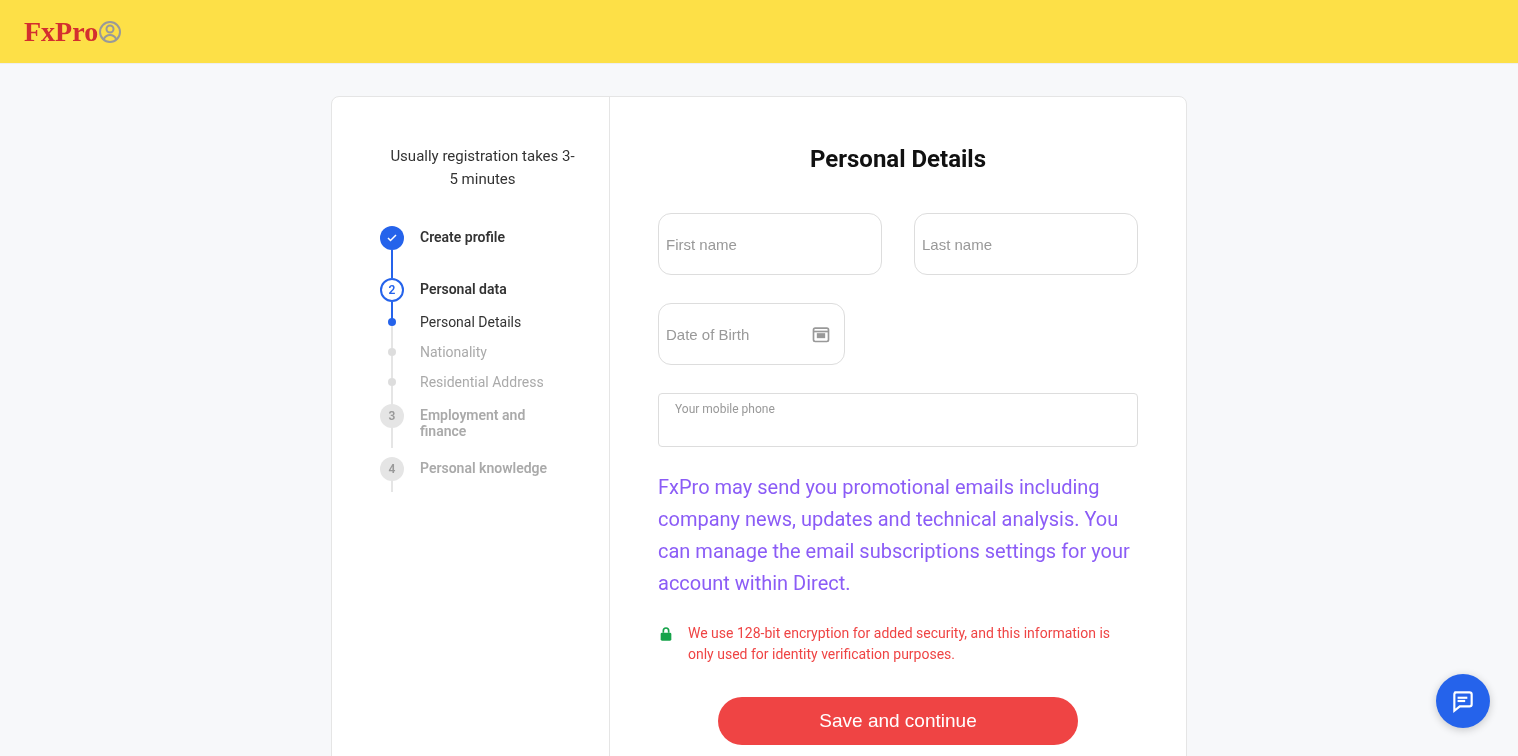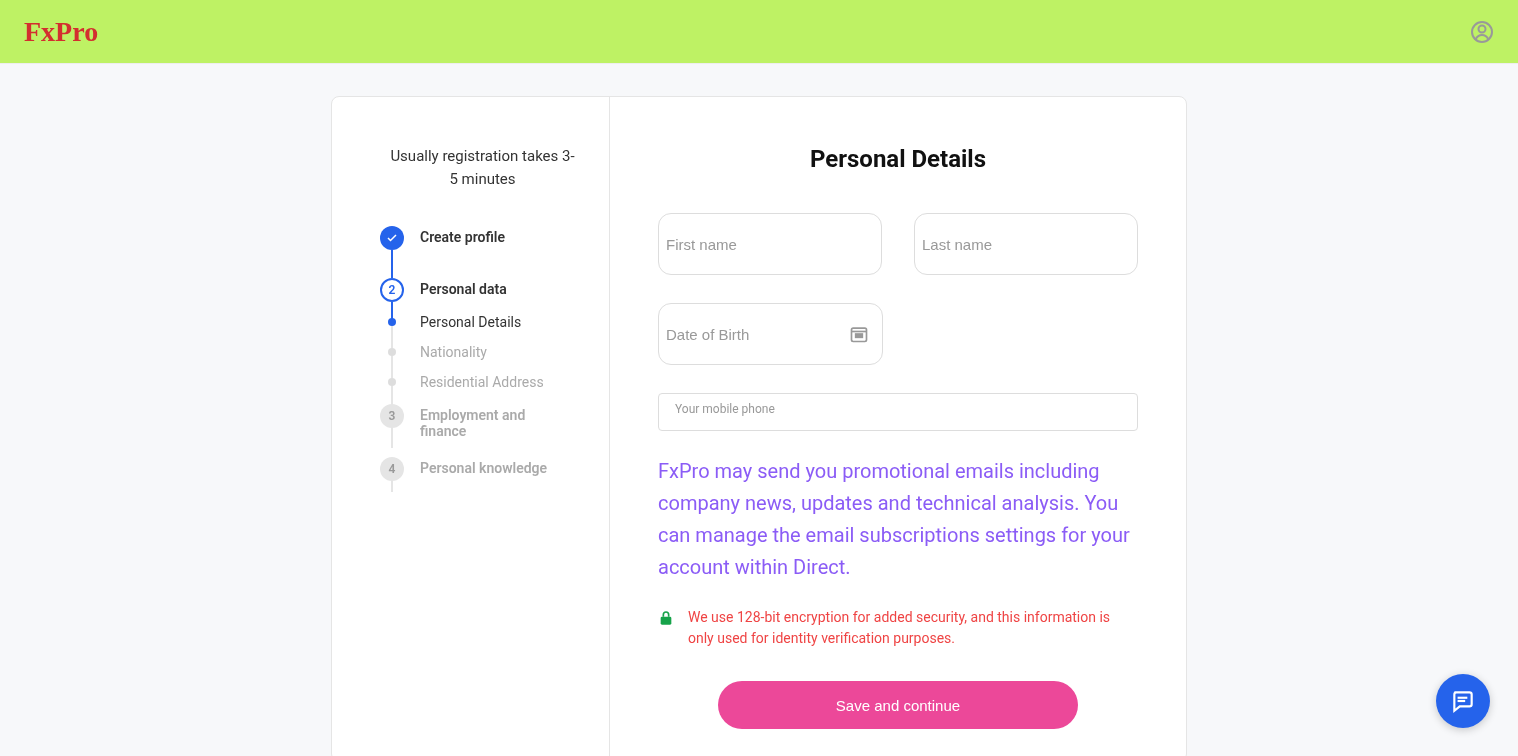--- a/index.html
+++ b/index.html
@@ -1,18 +1,18 @@
 <!DOCTYPE html>
 <html><head>
 <meta charset="utf-8">
 <style>
 * { margin: 0; padding: 0; box-sizing: border-box; }
 body { font-family: -apple-system, BlinkMacSystemFont, 'Segoe UI', Roboto, Arial, sans-serif; background: #f7f8fa; width: 1518px; height: 756px; overflow: hidden; }
 
-.header { background: #bef264; height: 64px; display: flex; align-items: center; justify-content: space-between; padding: 0 24px; border-bottom: 1px solid #eee; }
+.header { background: #fde047; height: 64px; display: flex; align-items: center; padding: 0 24px; border-bottom: 1px solid #eee; }
 .logo { font-size: 28px; font-weight: 700; color: #d32f2f; font-family: Georgia, serif; }
 .profile-icon { width: 24px; height: 24px; color: #999; }
 
 .container { display: flex; justify-content: center; padding: 32px 0; }
 .card { display: flex; background: #fff; border: 1px solid #e5e5e5; border-radius: 8px; width: 856px; min-height: 640px; }
 
 .sidebar { width: 278px; border-right: 1px solid #e5e5e5; padding: 48px 24px 24px 48px; }
 .sidebar-title { font-size: 15px; color: #333; text-align: center; line-height: 1.5; margin-bottom: 36px; padding: 0 8px; }
 
 .steps { position: relative; }
@@ -36,36 +36,36 @@
 .substep-label { margin-left: 24px; font-size: 14px; color: #333; }
 .substep-label.inactive { color: #aaa; }
 
 .main { flex: 1; padding: 48px 48px 32px 48px; }
 .main-title { font-size: 24px; font-weight: 700; color: #111; text-align: center; margin-bottom: 40px; }
 
 .form-row { display: flex; gap: 32px; margin-bottom: 28px; }
 .input-wrap { position: relative; flex: 1; }
 .text-input { width: 100%; height: 62px; border: 1px solid #ddd; border-radius: 13px; padding: 0 7px; font-size: 15px; color: #333; outline: none; }
 .text-input::placeholder { color: #999; }
-.dob-input { width: 225px; padding-right: 48px; }
+.dob-input { width: 187px; padding-right: 48px; }
 .calendar-icon { position: absolute; right: 14px; top: 50%; transform: translateY(-50%); color: #999; pointer-events: none; }
 
 .phone-wrap { border: 1px solid #ddd; border-radius: 4px; padding: 8px 16px 10px 16px; margin-bottom: 24px; }
-.phone-label { font-size: 12px; color: #999; margin-bottom: 4px; }
+.phone-label { font-size: 12px; color: #999; margin-bottom: 20px; }
 .phone-value { display: flex; align-items: center; gap: 12px; }
 .flag-bg { background: linear-gradient(to bottom, #fff 0 33.33%, #00966e 33.33% 66.66%, #d62612 66.66% 100%); width: 28px; height: 18px; display: block; }
 .phone-text { font-size: 15px; color: #333; }
 
 .disclaimer { font-size: 20px; color: #8b5cf6; line-height: 1.6; margin-bottom: 24px; }
 
 .security-note { display: flex; gap: 14px; align-items: flex-start; margin-bottom: 32px; }
 .lock-icon { color: #16a34a; flex-shrink: 0; margin-top: 2px; }
 .security-text { font-size: 14px; color: #ef4444; line-height: 1.5; }
 
-.submit-btn { display: block; margin: 0 auto; width: 360px; height: 48px; background: #ec4899; color: #fff; border: none; border-radius: 24px; font-size: 15px; font-weight: 500; cursor: pointer; }
+.submit-btn { display: block; margin: 0 auto; width: 360px; height: 48px; background: #ef4444; color: #fff; border: none; border-radius: 24px; font-size: 19px; font-weight: 500; cursor: pointer; }
 
 .chat-fab { position: fixed; right: 28px; bottom: 28px; width: 54px; height: 54px; border-radius: 50%; background: #2563eb; display: flex; align-items: center; justify-content: center; color: #fff; cursor: pointer; box-shadow: 0 2px 8px rgba(0,0,0,0.2); }
 </style>
 </head>
 <body>
 
 <div class="header">
   <div class="logo">FxPro</div>
   <svg class="profile-icon" viewBox="0 0 24 24" fill="none" stroke="currentColor" stroke-width="2">
     <circle cx="12" cy="12" r="10"></circle>

